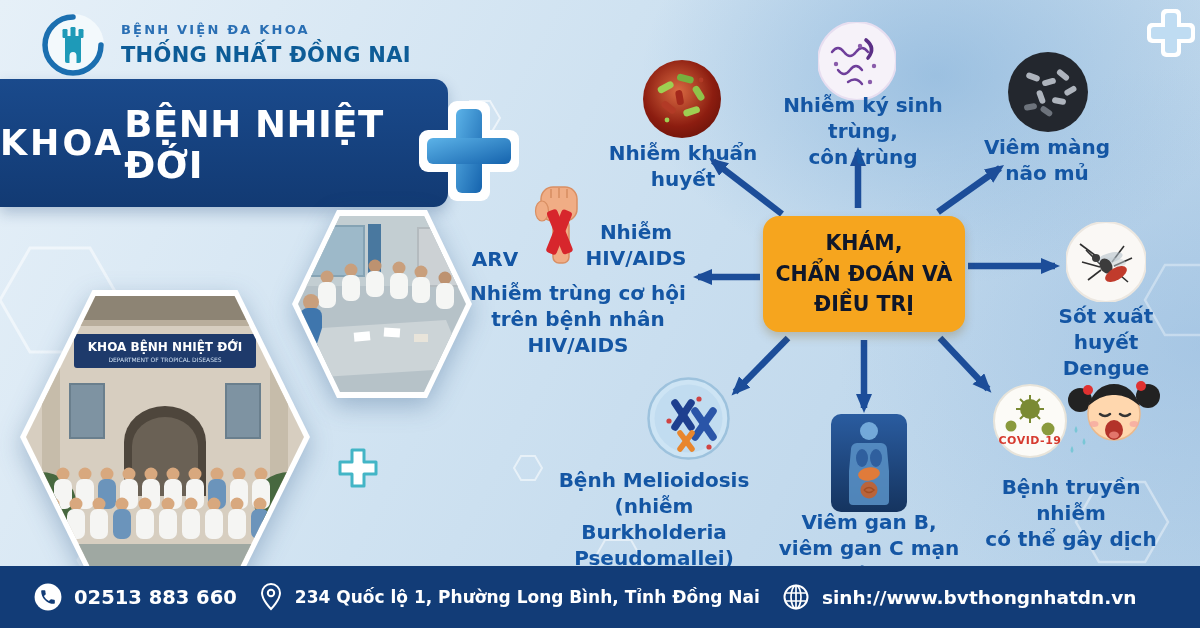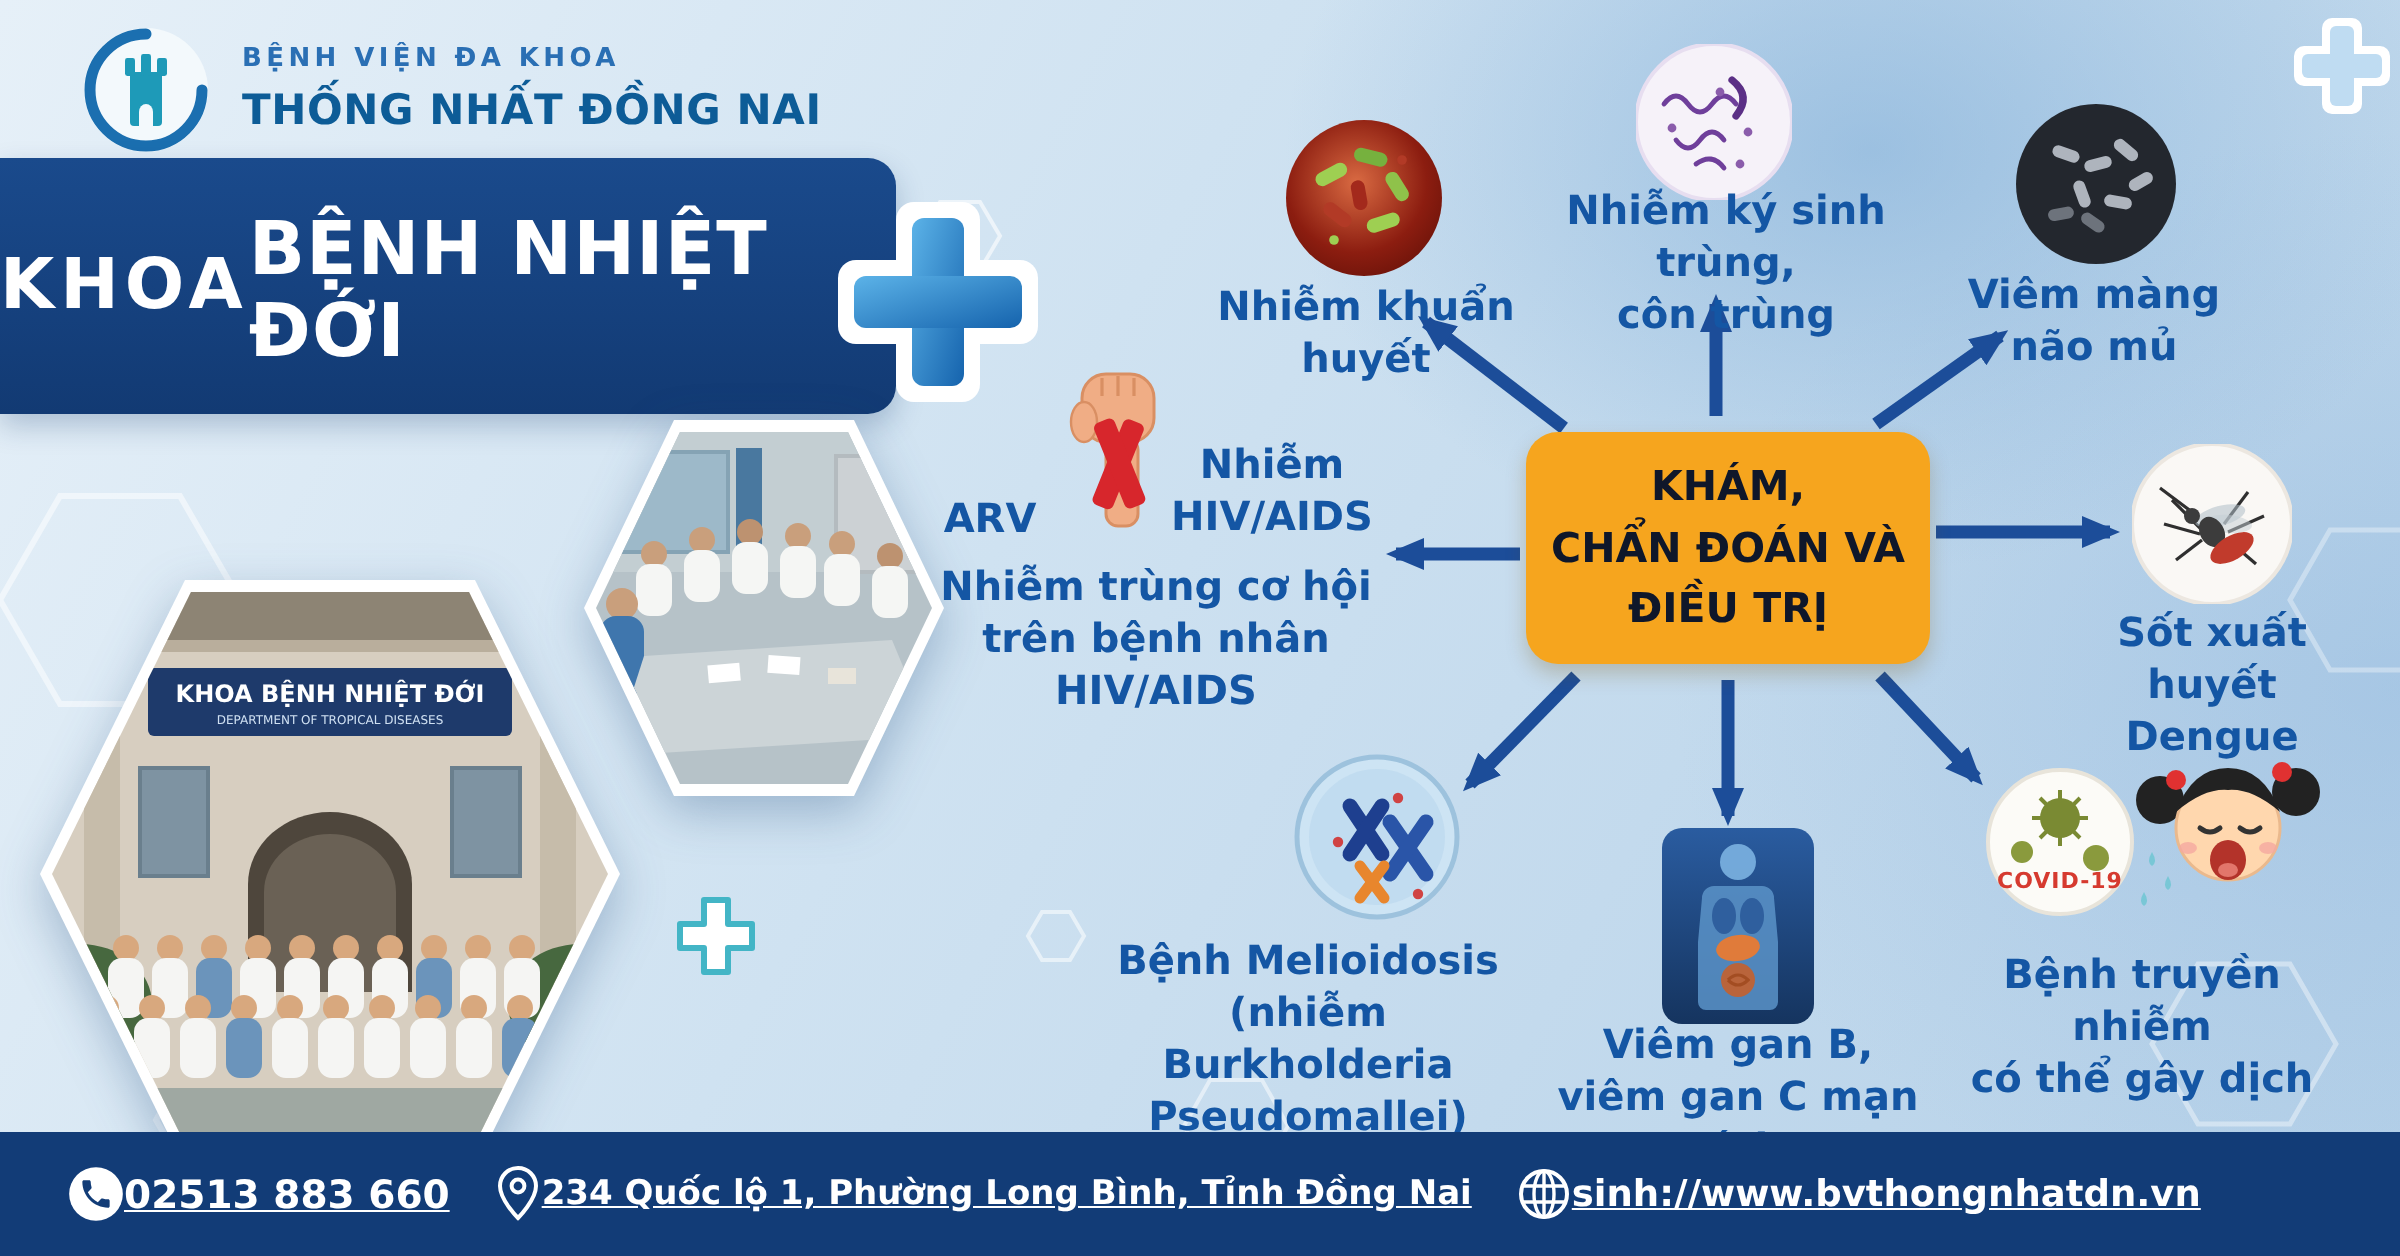--- a/index.html
+++ b/index.html
@@ -59,21 +59,21 @@
   .lbl-hepatitis{left:763px;top:509px;width:212px;}
   .icon-melioidosis{left:647px;top:377px;width:83px;height:83px;}
   .lbl-melioidosis{left:549px;top:467px;width:210px;}
   .icon-fist{left:527px;top:173px;width:64px;height:92px;}
   .lbl-arv{left:458px;top:246px;width:74px;}
   .lbl-hiv{left:580px;top:219px;width:112px;}
   .lbl-hiv-sub{left:458px;top:280px;width:240px;}
   
   .footer{left:0;top:566px;width:1200px;height:62px;background:#123c77;z-index:5;
     display:flex;align-items:center;gap:22px;padding:0 34px;box-sizing:border-box;}
-  .fgroup{display:flex;align-items:center;color:#fff;font-weight:bold;white-space:nowrap;text-decoration:underline;}
+  .fgroup{display:flex;align-items:center;gap:12px;color:#fff;font-weight:bold;white-space:nowrap;}
   .fgroup svg{display:block;flex:none;}
   .f-phone{font-size:19.5px;}
   .f-addr{font-size:17px;}
   .f-web{font-size:18.5px;}
 </style>
 </head>
 <body>
 
 <div class="canvas">
 

